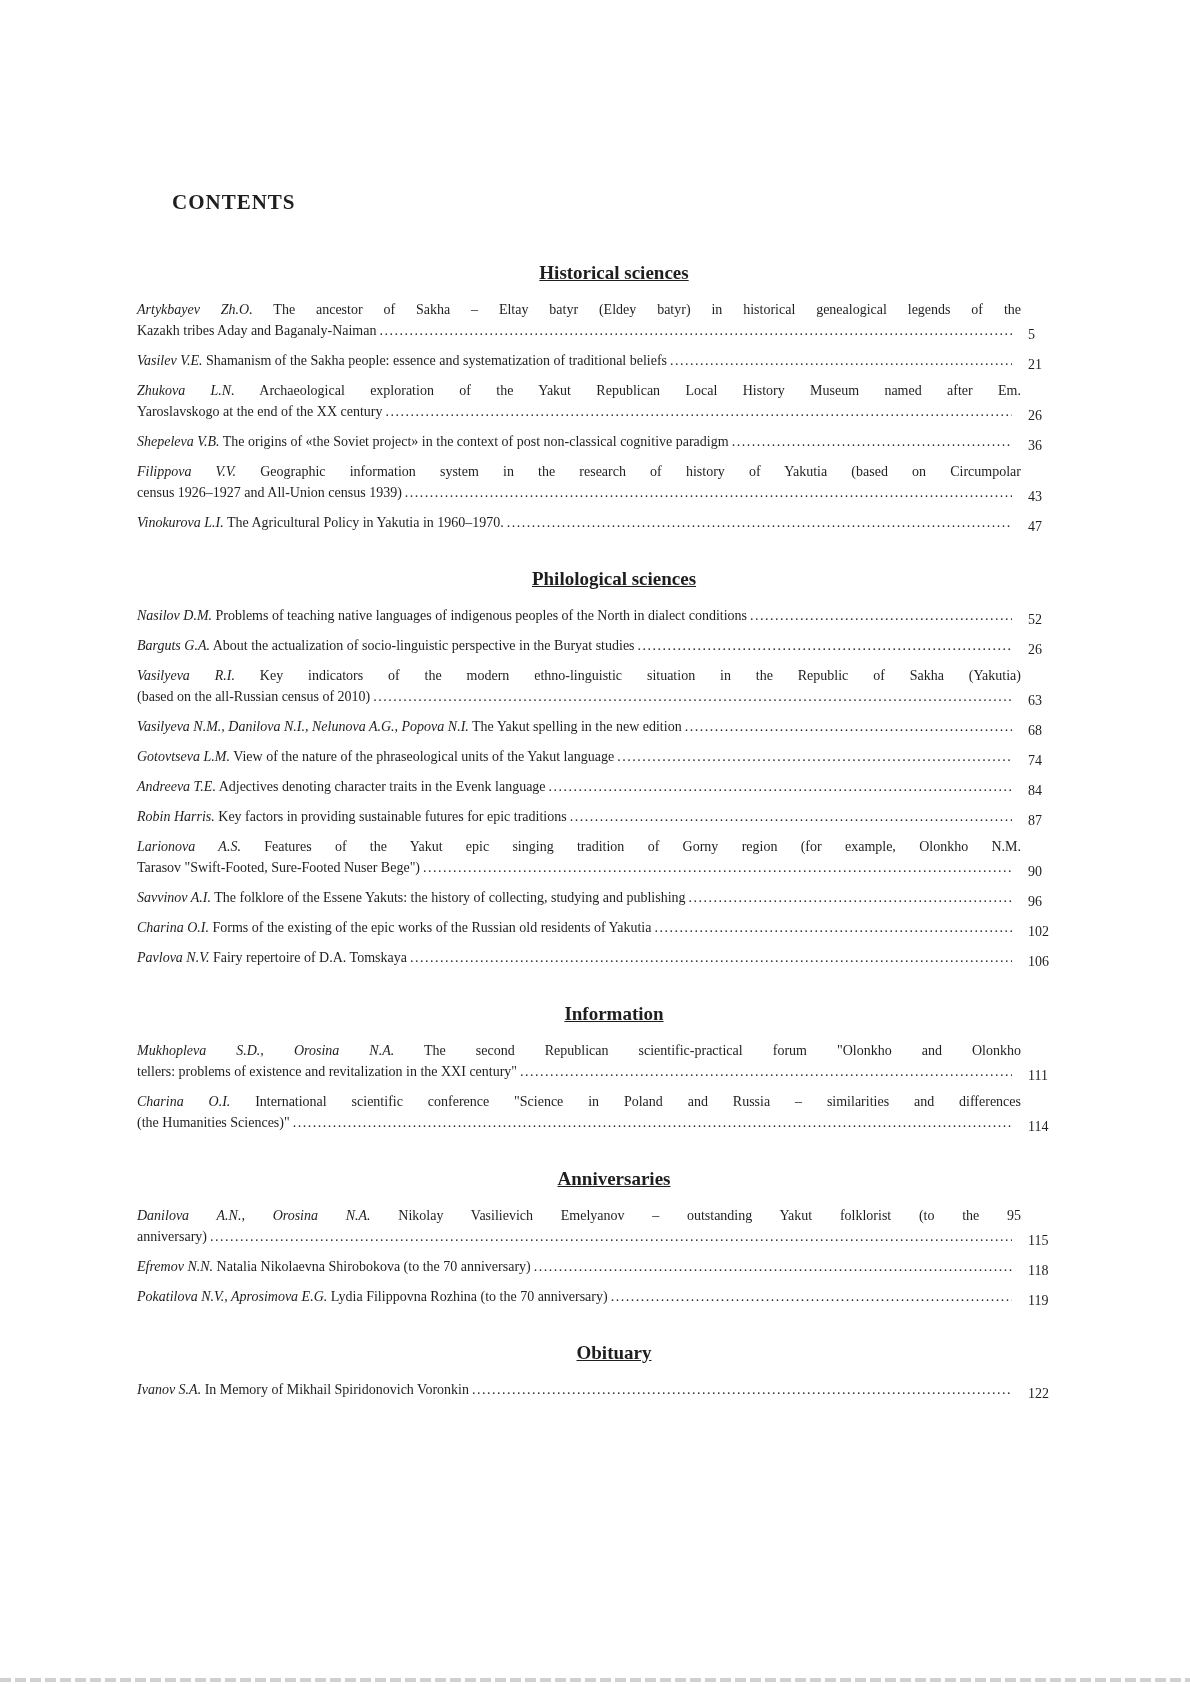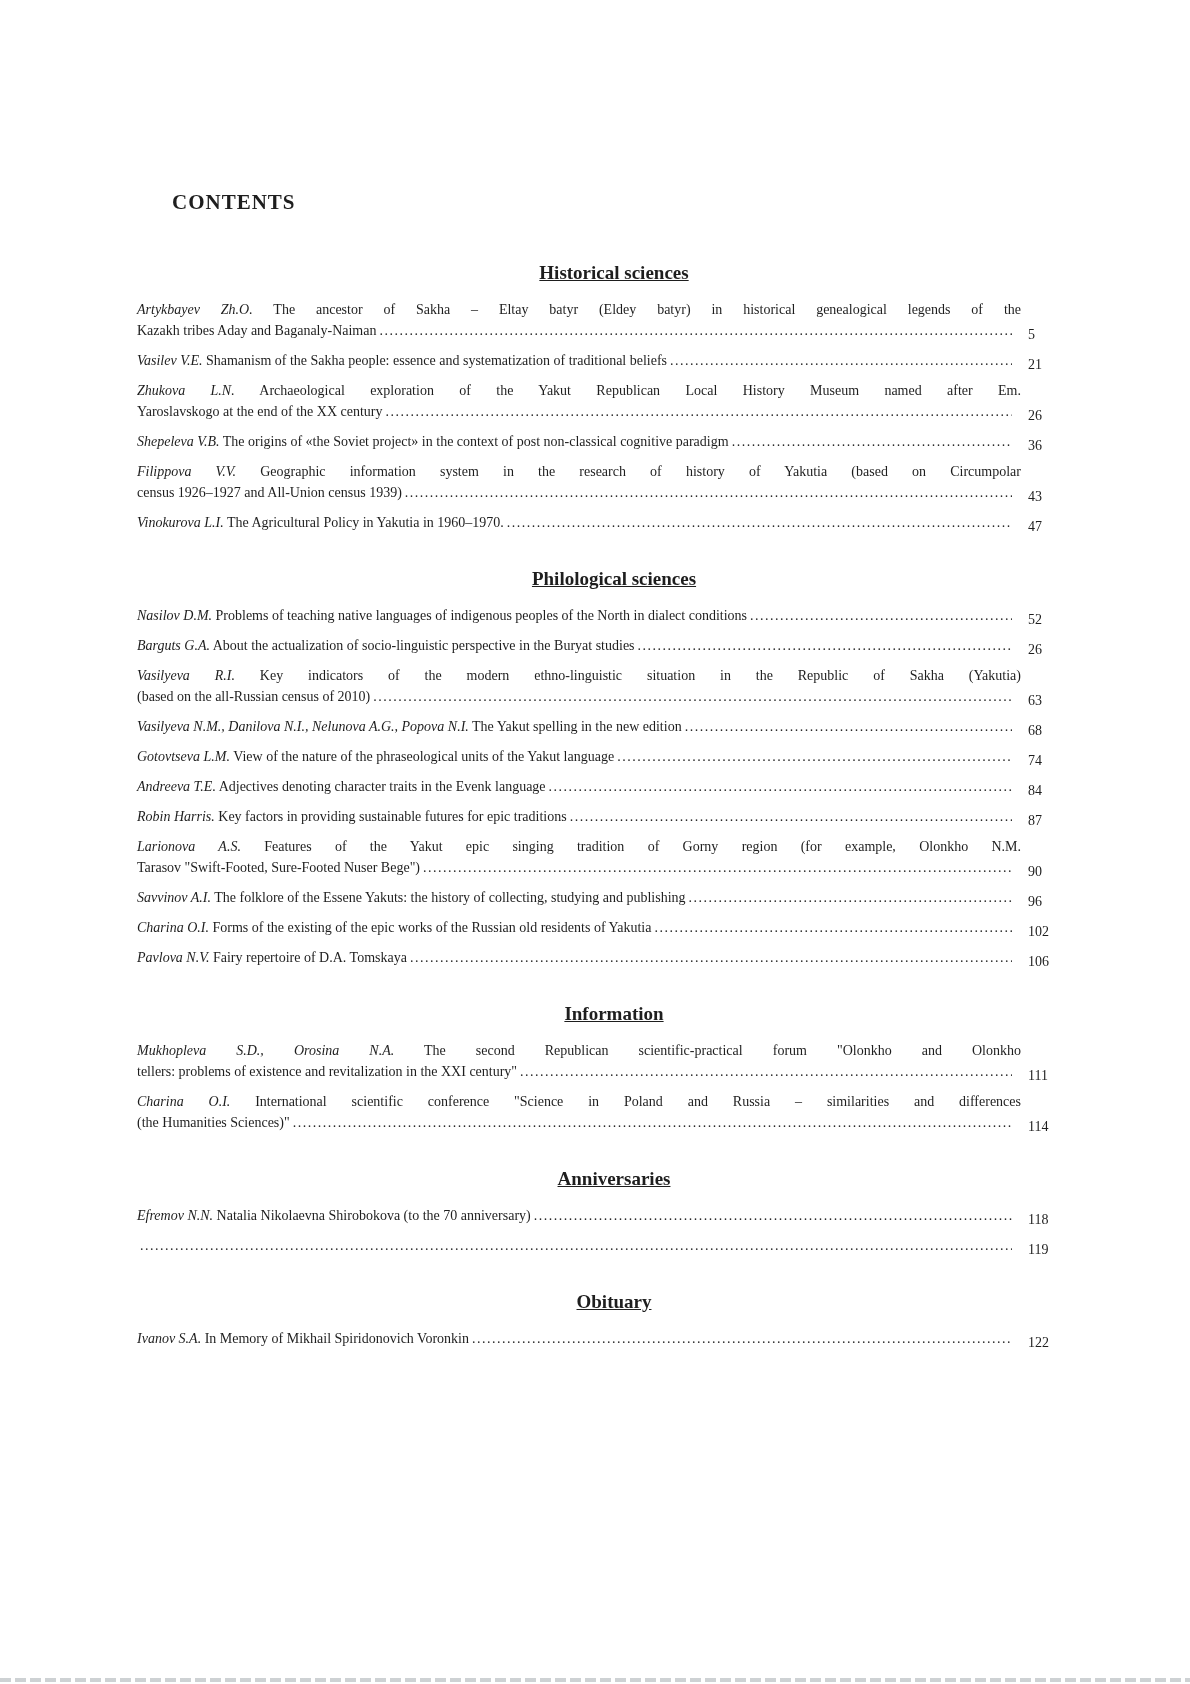--- a/index.html
+++ b/index.html
@@ -258,28 +258,37 @@
               <span class="pg">114</span>
             </div>
           </div>
         </div>
   </section>
 
   <section class="toc-section">
     <h2 class="section-heading">Anniversaries</h2>
     <div class="entries">
           <div class="entry">
+            <div class="line justify"><span class="t"><em>Danilova A.N., Orosina N.A.</em> Nikolay Vasilievich Emelyanov – outstanding Yakut folklorist (to the 95</span></div>
+            <div class="line last">
+              <span class="t">anniversary)</span>
+              <span class="dots"></span>
+              <span class="pg">115</span>
+            </div>
+          </div>
+          <div class="entry">
             <div class="line last">
               <span class="t"><em>Efremov N.N.</em> Natalia Nikolaevna Shirobokova (to the 70 anniversary)</span>
               <span class="dots"></span>
               <span class="pg">118</span>
             </div>
           </div>
           <div class="entry">
             <div class="line last">
+              <span class="t"><em>Pokatilova N.V., Aprosimova E.G.</em> Lydia Filippovna Rozhina (to the 70 anniversary)</span>
               <span class="dots"></span>
               <span class="pg">119</span>
             </div>
           </div>
         </div>
   </section>
 
   <section class="toc-section">
     <h2 class="section-heading">Obituary</h2>
     <div class="entries">

